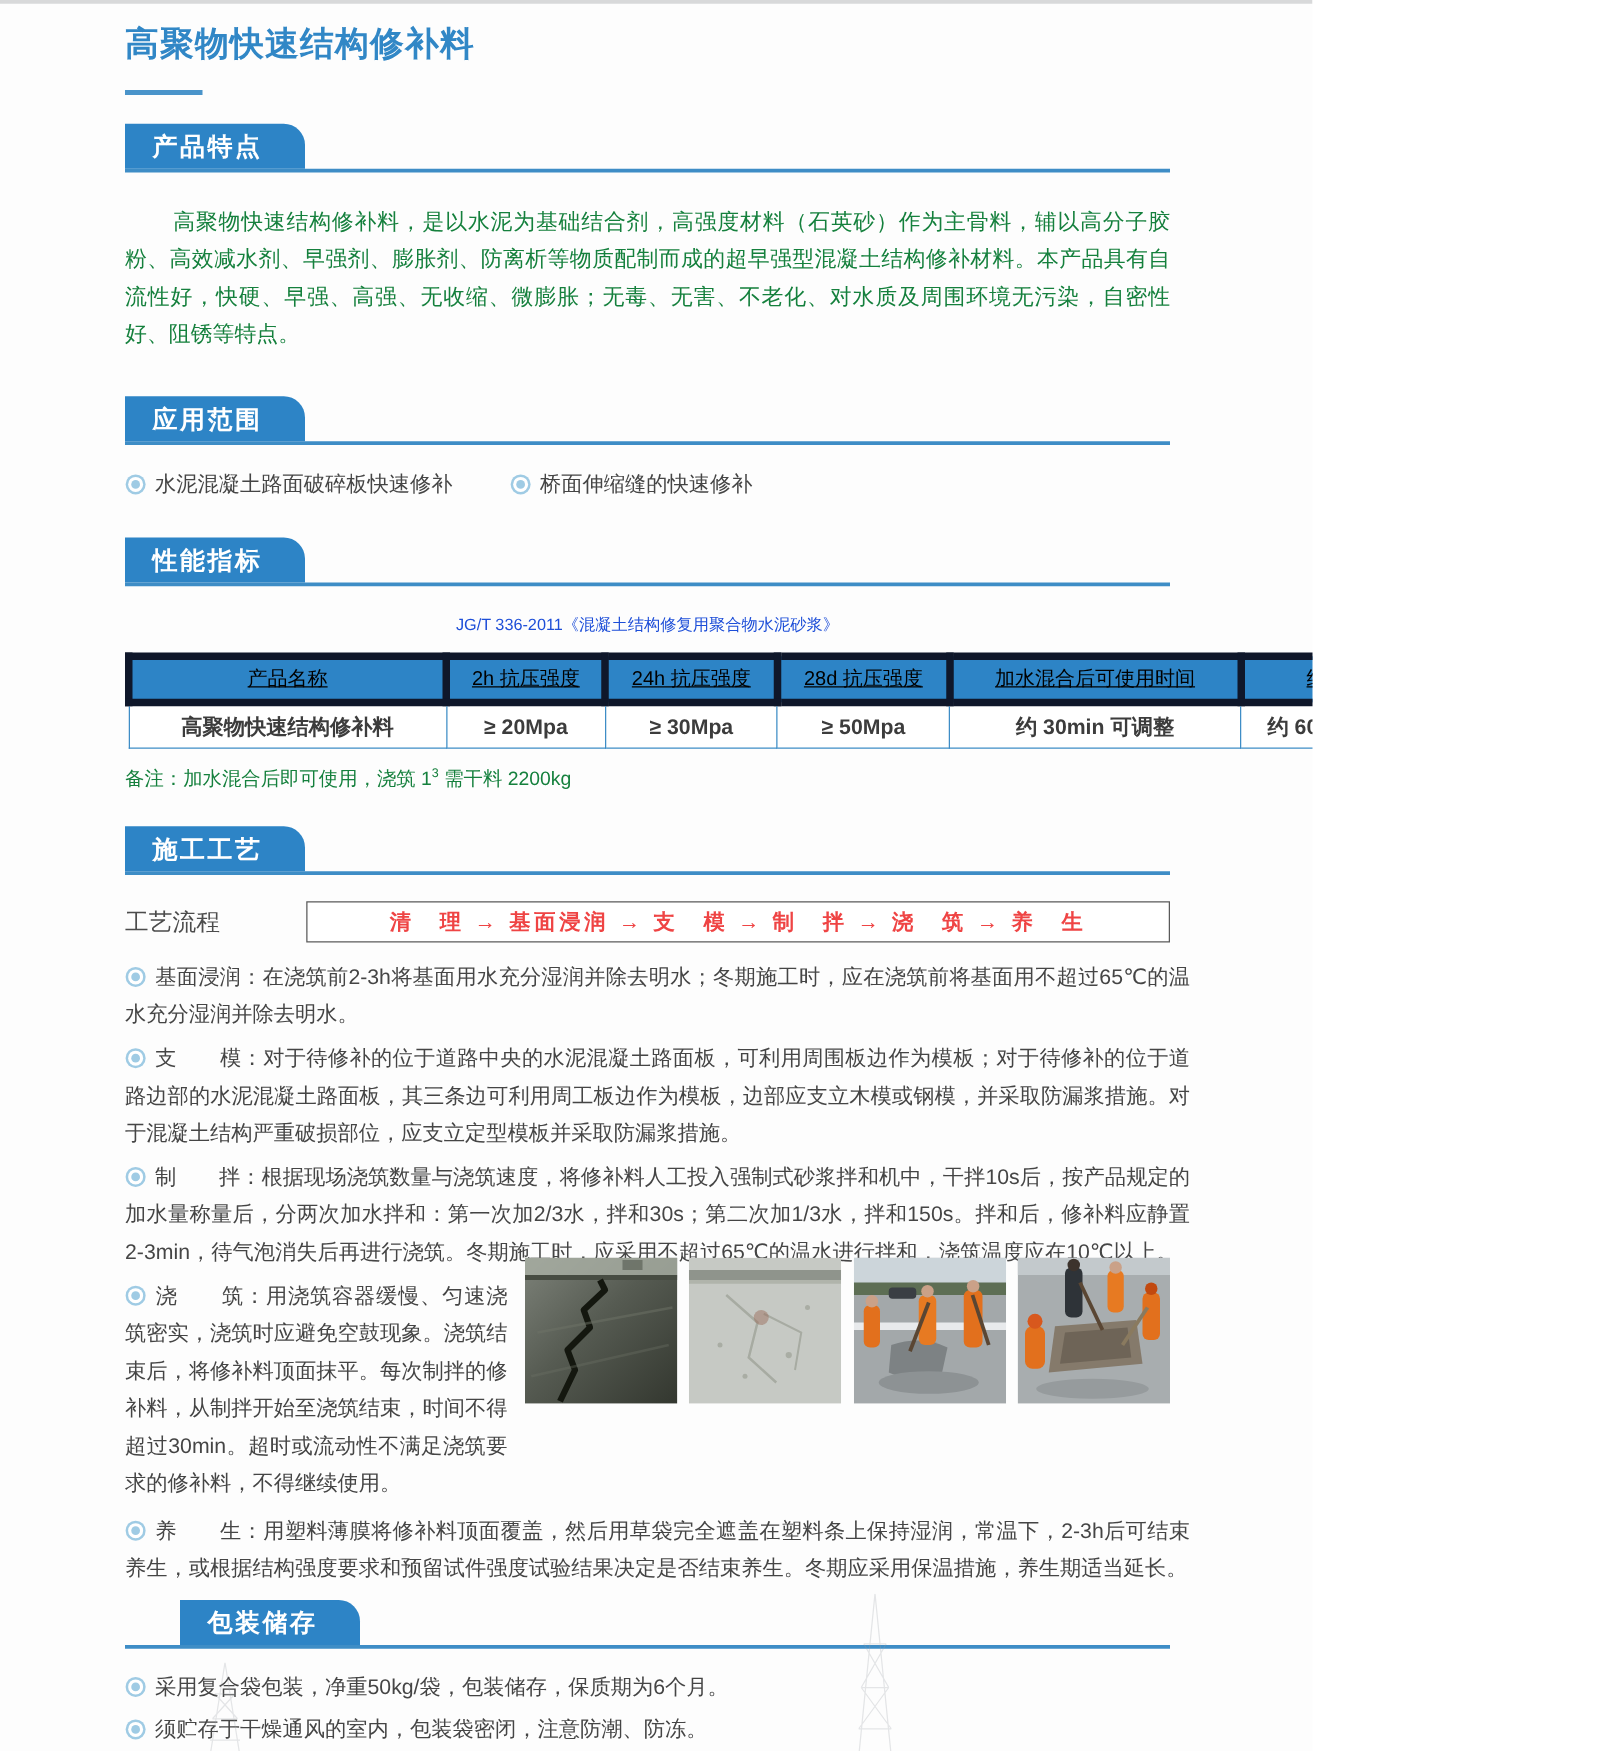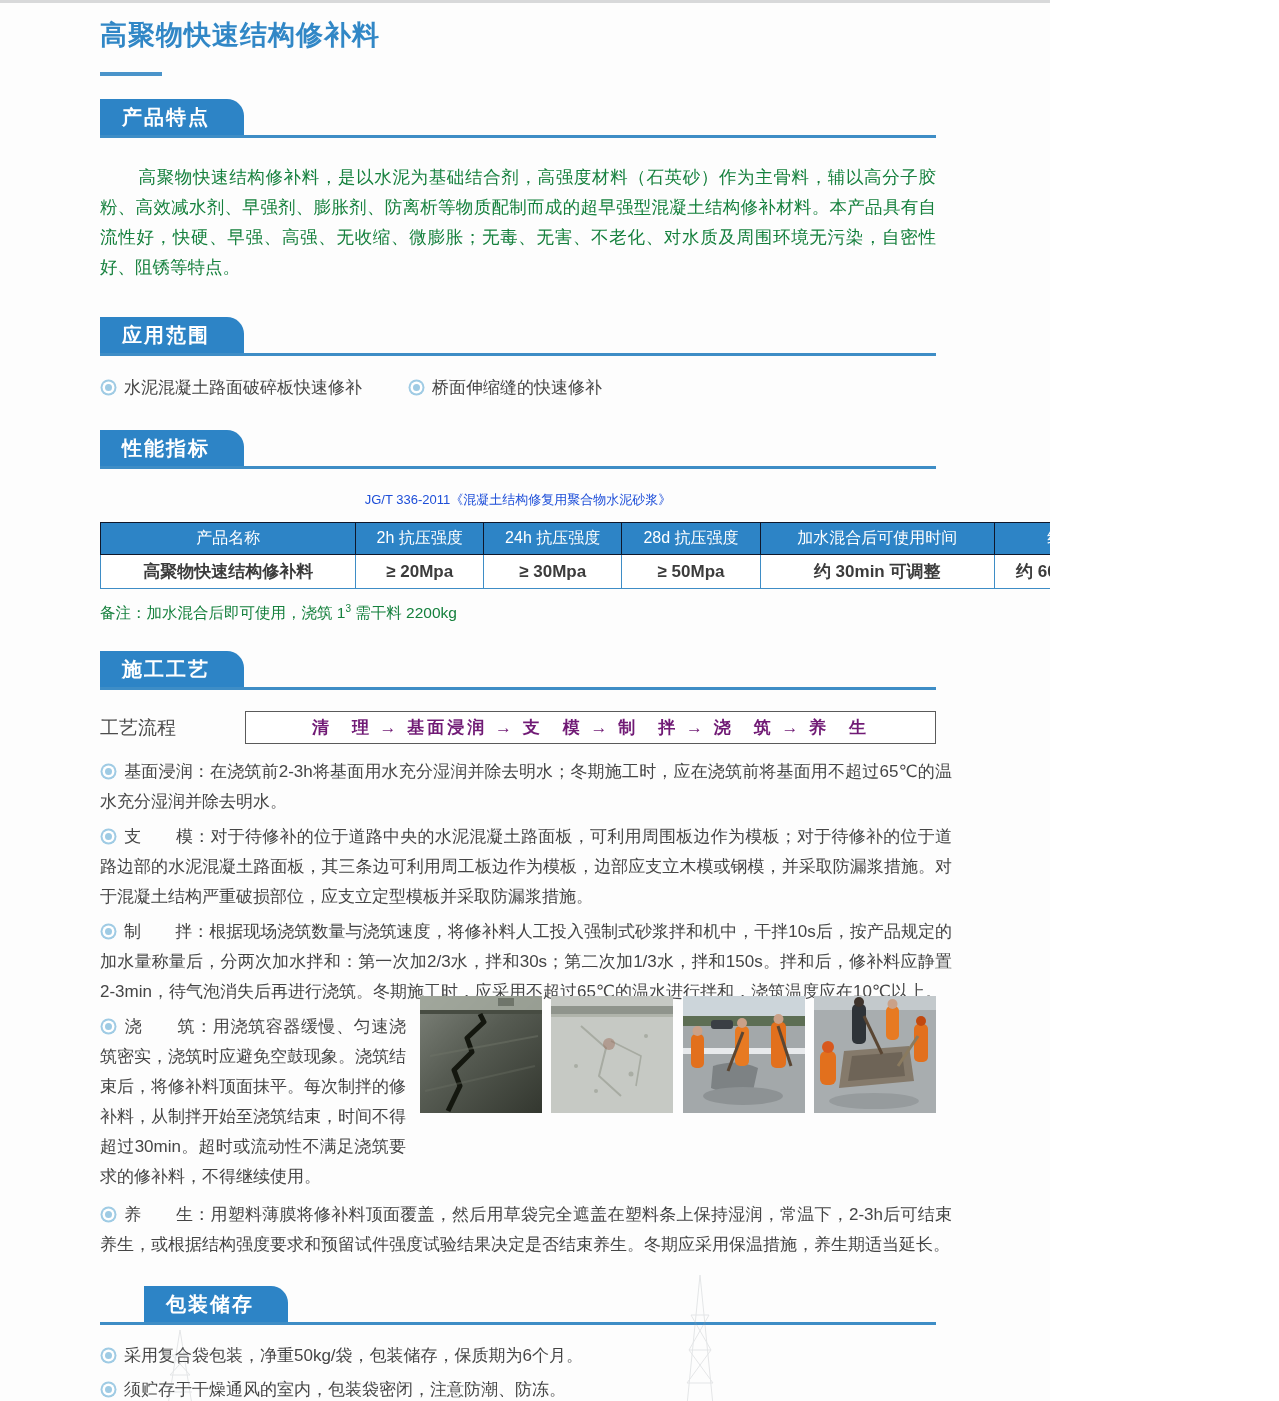--- a/index.html
+++ b/index.html
@@ -56,37 +56,37 @@
   .app-row { display:flex; margin:17px 114px 0 100px; }
   .app-row .bullet:first-child { width:308px; }
 
   .std-line { margin:22px 114px 0 100px; text-align:center; font-size:13px; color:#1d4ed8; }
 
   table.perf {
     margin:13px 0 0 100px; width:1065px;
     border-collapse:collapse; table-layout:fixed;
   }
   table.perf th {
-    background:#2d84c6; color:#ffffff; font-size:16px; font-weight:normal;
-    padding:5px 2px; border:1px solid #0f172a;
+    background:#2d84c6; color:#000000; font-size:16px; font-weight:normal;
+    padding:5px 2px; border:6px solid #0f172a;text-decoration:underline;
   }
   table.perf td {
     font-size:17px; font-weight:600; color:#3c3c3c; text-align:center;
     padding:5px 2px; border:1px solid #3e8dc6; background:#fff;
   }
   table.perf .c0{width:24%} .c1{width:12%} .c2{width:13%} .c3{width:13%} .c4{width:22%} .c5{width:16%}
 
   .note { margin:14px 114px 0 100px; font-size:15.5px; color:#15803d; }
   .note sup { font-size:10px; }
 
   .flow-row { display:flex; align-items:center; margin:21px 114px 0 100px; }
   .flow-label { font-size:19px; color:#4c4c4c; width:112px; flex-shrink:0; }
   .flow-box {
     flex:1; margin-left:33px; border:1px solid #5a5a5a;
-    text-align:center; font-size:17px; font-weight:600; color:#701a75;
+    text-align:center; font-size:17px; font-weight:600; color:#ef4444;
     padding:4px 0; letter-spacing:3px; background:#fff;
   }
 
   .steps { margin:13px 98px 0 100px; }
   .step { font-size:17px; line-height:30px; text-align:justify; color:#454545; margin-bottom:5px; }
   .step .nm { color:#454545; }
 
   .pour-row { display:flex; margin:0 114px 0 100px; }
   .pour-row .step { flex:1; margin:0; }
   .photo-strip {
@@ -97,21 +97,21 @@
   .photo svg { display:block; }
 
   .after-photos { margin-top:8px; }
 
   .pack-list { margin:16px 114px 0 100px; }
   .pack-list .bullet { margin-bottom:4px; }
 
   .sec.m-app  { margin-top:35px; }
   .sec.m-perf { margin-top:27px; }
   .sec.m-con  { margin-top:27px; }
-  .sec.m-pack { margin-top:26px;padding-left:44px; }
+  .sec.m-pack { margin-top:10px;padding-left:44px; }
   .sec.m-note { margin-top:22px; }
   .sec.m-feat { margin-top:23px; }
 
   .watermark { position:absolute; opacity:.25; }
   .wm-1 { left:150px; top:1330px; }
   .wm-2 { left:665px; top:1275px; }
 </style>
 </head>
 <body>
 

